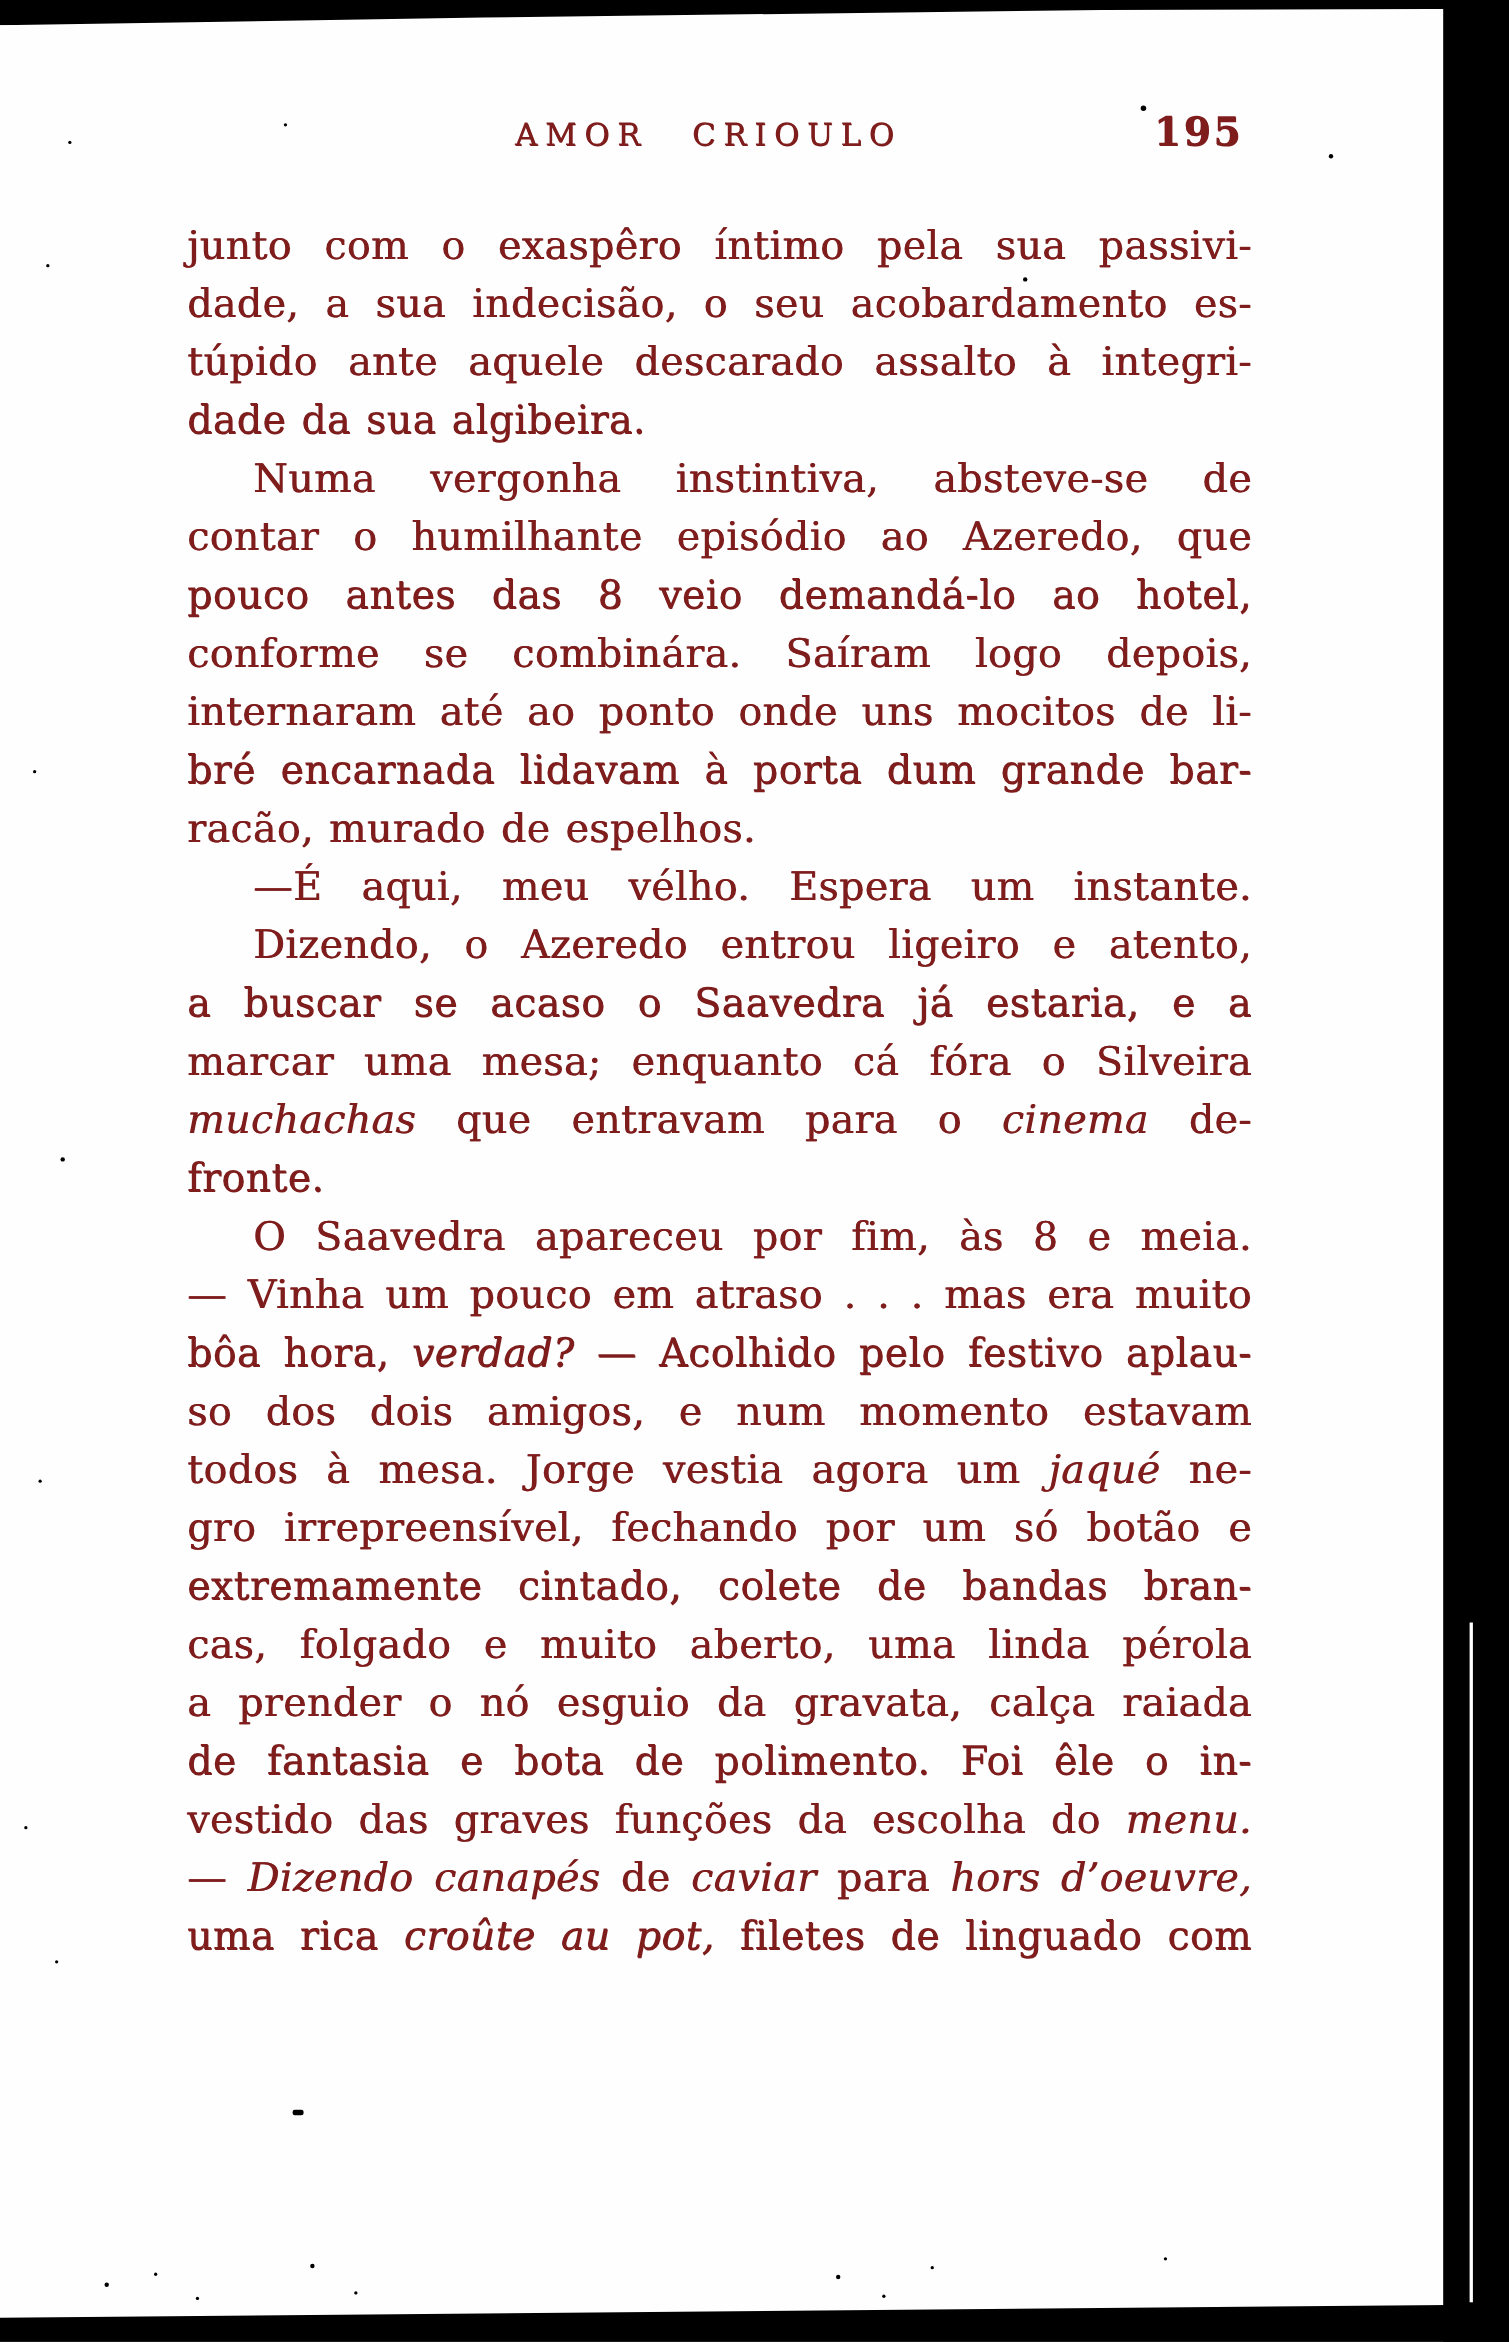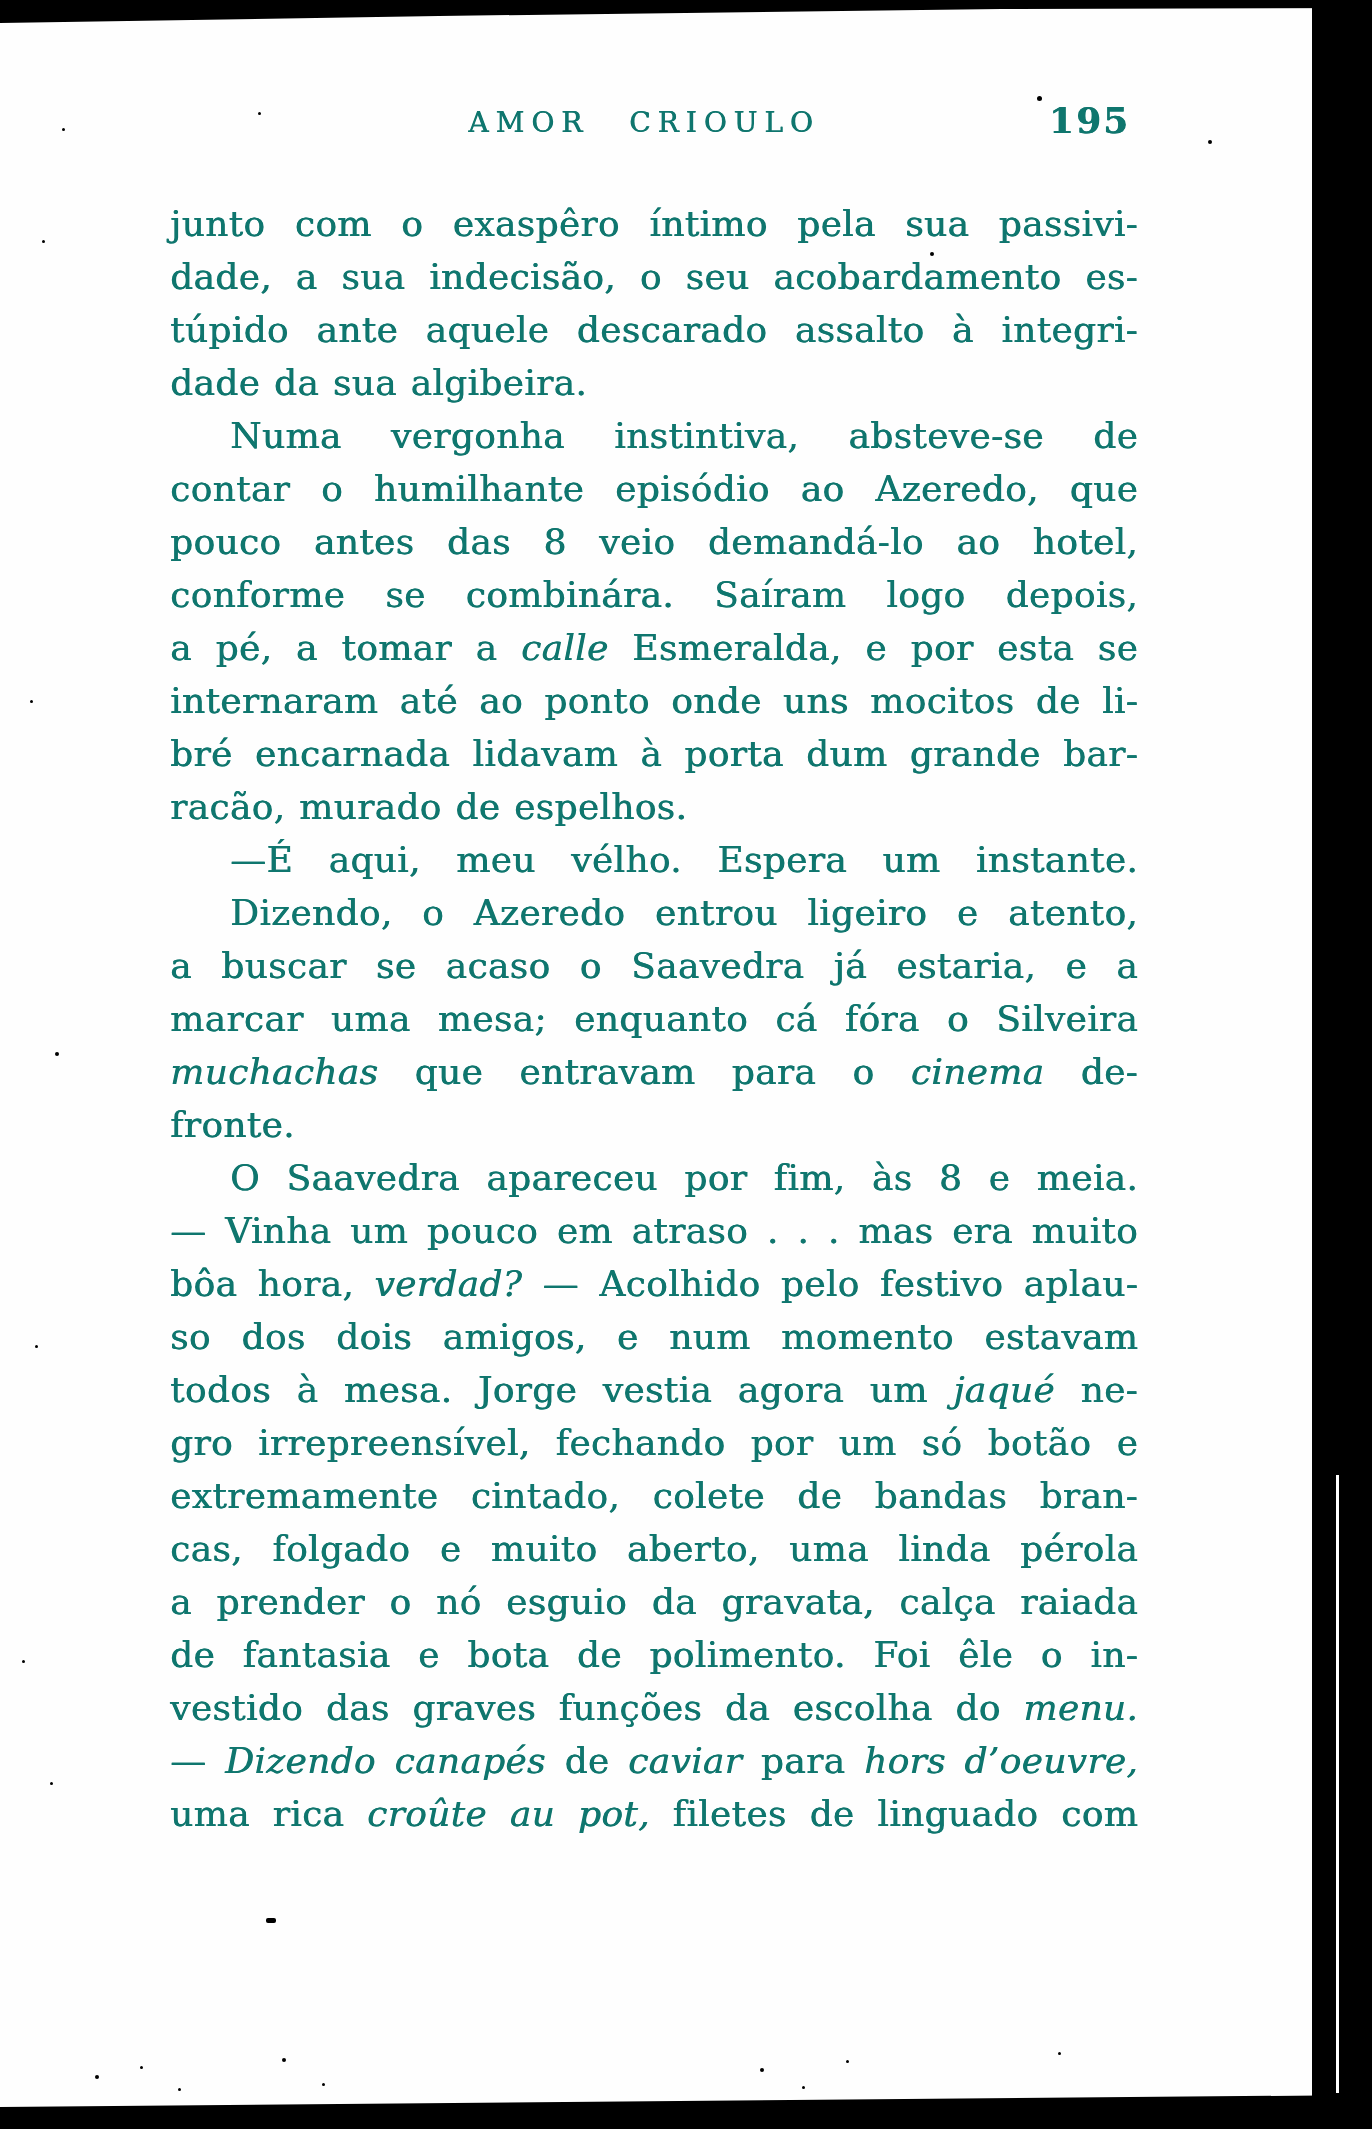--- a/index.html
+++ b/index.html
@@ -4,21 +4,21 @@
 <style>
   html,body{margin:0;padding:0;}
   body{background:#ffffff;}
   .page{
     position:relative;
     width:1372px;
     height:2129px;
     background:#fefefe;
     overflow:hidden;
     font-family:"DejaVu Serif", serif;
-    color:#0f766e;
+    color:#7f1d1d;
   }
   
   .top-bar{
     position:absolute; left:0; top:0; width:1372px; height:26px;
     background:#000;
     clip-path:polygon(0 0,100% 0,100% 8px,73% 9px,32% 16px,0 23px);
   }
   .right-bar{
     position:absolute; left:1312px; top:0; width:60px; height:2129px;
     background:#000;
@@ -88,21 +88,20 @@
 
   <div class="text">
       <div class="line"><span>junto com o exaspêro íntimo pela sua passivi-</span></div>
       <div class="line"><span>dade, a sua indecisão, o seu acobardamento es-</span></div>
       <div class="line"><span>túpido ante aquele descarado assalto à integri-</span></div>
       <div class="line end"><span>dade da sua algibeira.</span></div>
       <div class="line indent"><span>Numa vergonha instintiva, absteve-se de</span></div>
       <div class="line"><span>contar o humilhante episódio ao Azeredo, que</span></div>
       <div class="line"><span>pouco antes das 8 veio demandá-lo ao hotel,</span></div>
       <div class="line"><span>conforme se combinára. Saíram logo depois,</span></div>
-      <div class="line"><span>a pé, a tomar a </span><span class="it">calle</span><span> Esmeralda, e por esta se</span></div>
       <div class="line"><span>internaram até ao ponto onde uns mocitos de li-</span></div>
       <div class="line"><span>bré encarnada lidavam à porta dum grande bar-</span></div>
       <div class="line end"><span>racão, murado de espelhos.</span></div>
       <div class="line indent"><span>—É aqui, meu vélho. Espera um instante.</span></div>
       <div class="line indent"><span>Dizendo, o Azeredo entrou ligeiro e atento,</span></div>
       <div class="line"><span>a buscar se acaso o Saavedra já estaria, e a</span></div>
       <div class="line"><span>marcar uma mesa; enquanto cá fóra o Silveira</span></div>
       <div class="line"><span class="it">muchachas</span><span> que entravam para o </span><span class="it">cinema</span><span> de-</span></div>
       <div class="line end"><span>fronte.</span></div>
       <div class="line indent"><span>O Saavedra apareceu por fim, às 8 e meia.</span></div>

